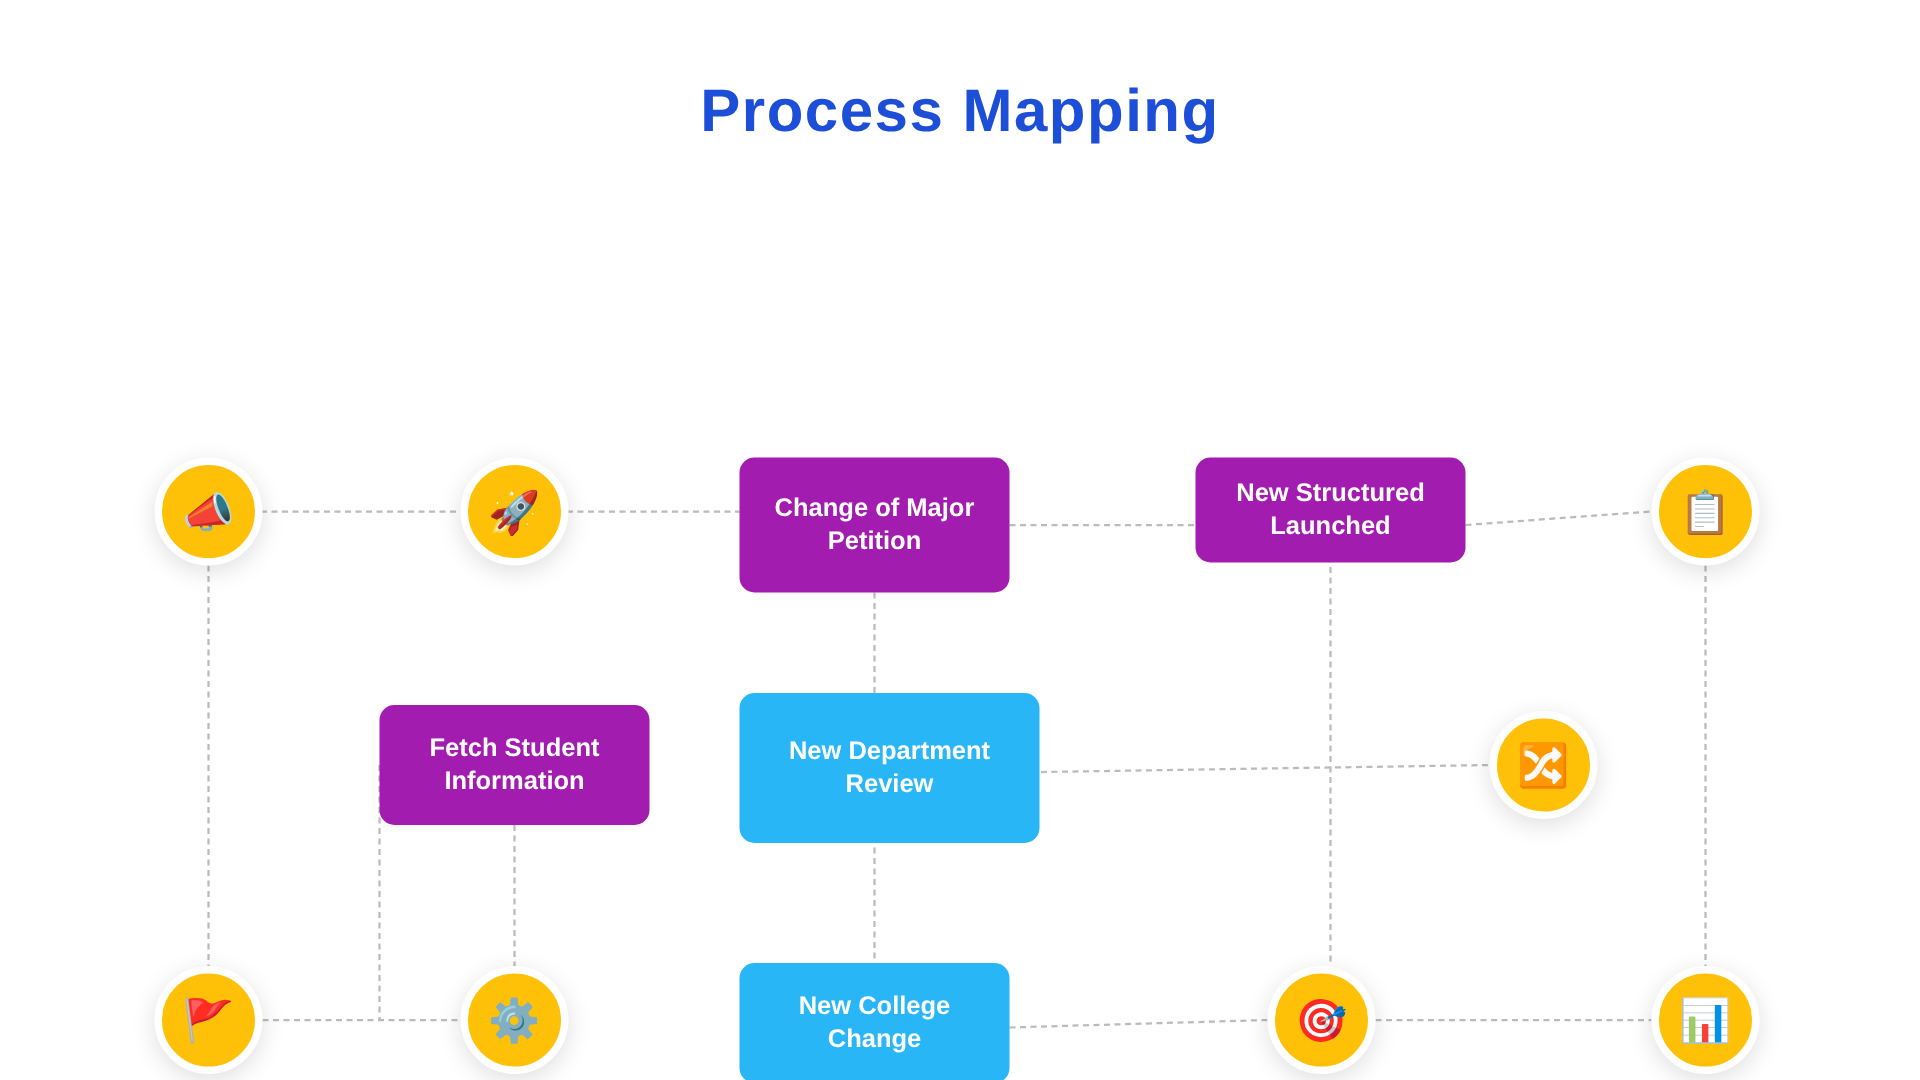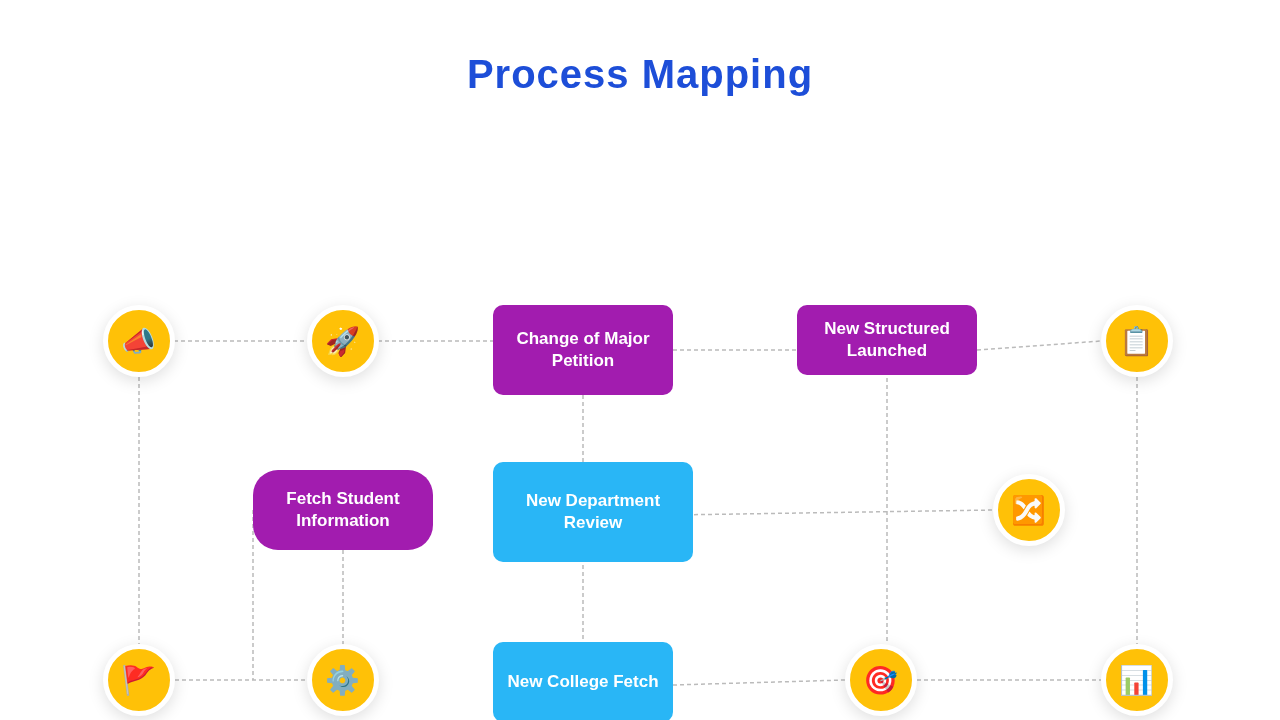--- a/index.html
+++ b/index.html
@@ -119,29 +119,29 @@
     <span>Change of
 Major Petition</span>
   </div>
 
   <div class="box box-blue" style="left:797px;top:198px;width:180px;height:70px;">
     <span>New
 Structured
 Launched</span>
   </div>
 
-  <div class="box box-blue" style="left:253px;top:363px;width:180px;height:80px;border-radius:25px;">
+  <div class="box box-blue" style="left:253px;top:363px;width:180px;height:80px;">
     <span>Fetch Student
 Information</span>
   </div>
 
   <div class="box box-cyan" style="left:493px;top:355px;width:200px;height:100px;">
     <span>New
 Department
 Review</span>
   </div>
 
   <div class="box box-cyan" style="left:493px;top:535px;width:180px;height:80px;">
     <span>New College
-Fetch</span>
+Change</span>
   </div>
 
 </div>
 
 </body></html>

